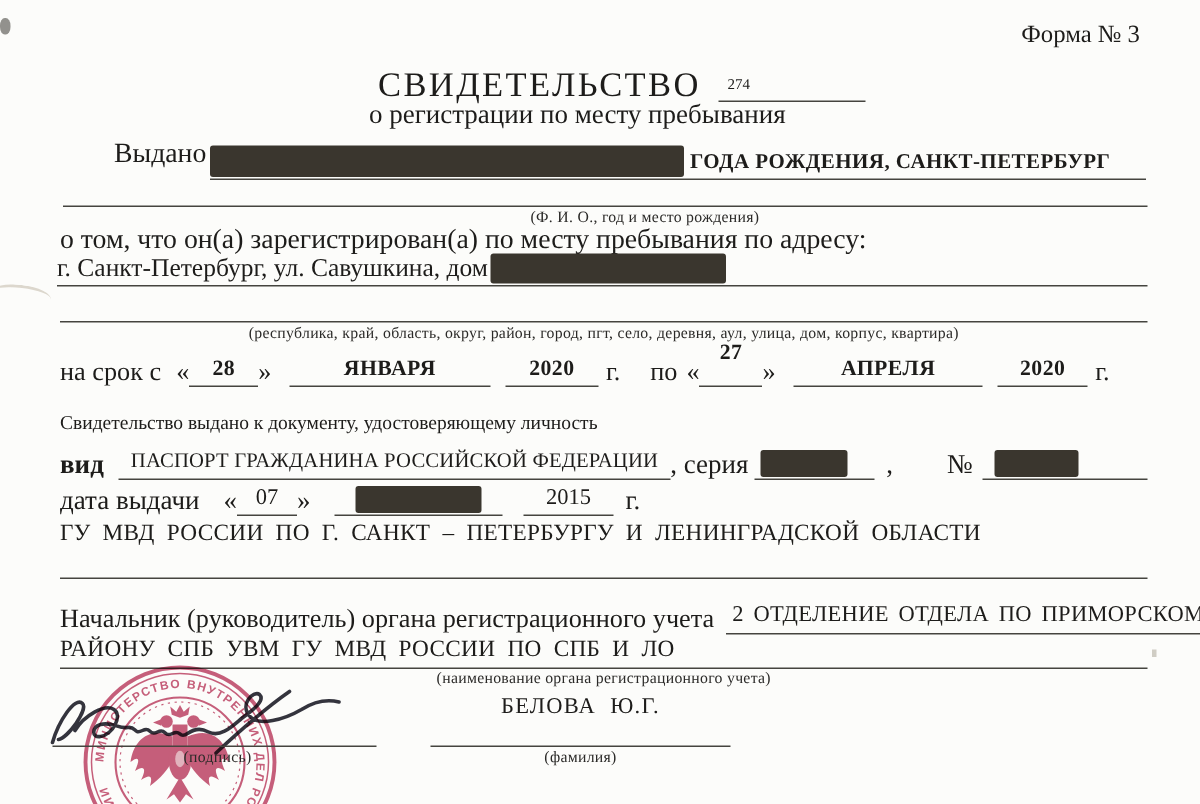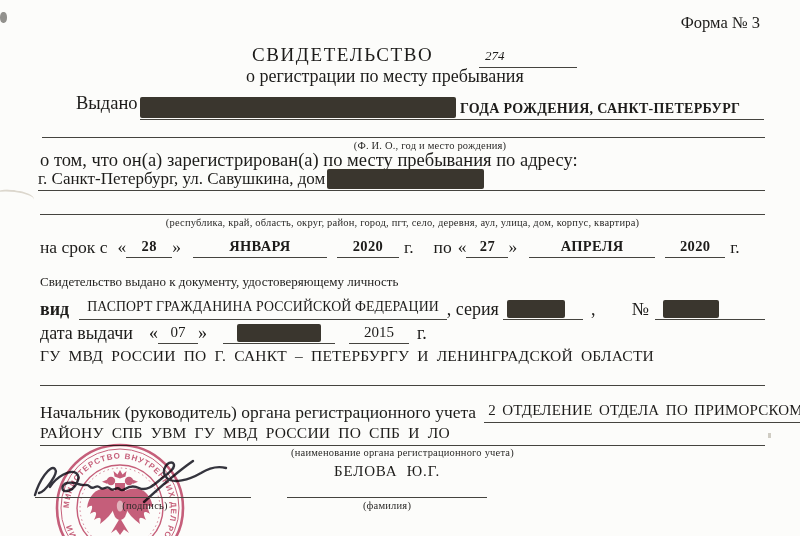--- a/index.html
+++ b/index.html
@@ -36,24 +36,24 @@
 <body>
 
 <div class="page">
 
   <div class="abs artifact" style="left:0;top:12;left:0px;top:12px;width:7px;height:11px;background:#6f6e68;border-radius:45%;opacity:.75;"></div>
   <div class="abs artifact" style="left:-6px;top:190px;width:40px;height:12px;border-top:2px solid #d9d4c9;border-radius:50%;transform:rotate(7deg);opacity:.9;"></div>
   <div class="abs artifact" style="left:768px;top:433px;width:3px;height:5px;background:#c4c0b6;opacity:.8;"></div>
 
   <div class="abs" style="left:600px;top:13px;width:160px;text-align:right;font-size:16.5px;">Форма № 3</div>
 
-  <div class="abs" style="left:252px;top:44px;font-size:19px;letter-spacing:1.6px;">СВИДЕТЕЛЬСТВО</div>
+  <div class="abs" style="left:252px;top:44px;font-size:23px;letter-spacing:1.6px;">СВИДЕТЕЛЬСТВО</div>
 
   <div class="abs u" style="left:479px;top:46px;width:98px;height:21px;">
-    <span style="font-size:13px;padding-left:6px;font-style:italic;">274</span>
+    <span style="font-size:10px;padding-left:6px;">274</span>
   </div>
 
   <div class="abs" style="left:246px;top:66px;font-size:18px;">о регистрации по месту пребывания</div>
 
   <div class="abs" style="left:76px;top:93px;font-size:18.5px;">Выдано</div>
 
   <div class="abs row u" style="left:140px;top:94px;width:624px;height:25px;border-bottom-width:1.8px;">
     <div class="bar" style="width:316px;height:21px;margin-bottom:1px;"></div>
     <div class="bold-val" style="padding:0 0 2px 4px;font-size:14px;">ГОДА РОЖДЕНИЯ, САНКТ-ПЕТЕРБУРГ</div>
   </div>
@@ -74,21 +74,21 @@
   <div class="abs row" style="left:40px;top:235px;width:722px;font-size:17.5px;height:23px;">
     <span style="margin-right:10px;">на срок с</span>
     <span>«</span>
     <span class="u center bold-val" style="width:46px;padding-bottom:2px;">28</span>
     <span style="margin-right:12px;">»</span>
     <span class="u center bold-val" style="width:134px;padding-bottom:2px;margin-right:10px;">ЯНВАРЯ</span>
     <span class="u center bold-val" style="width:62px;padding-bottom:2px;margin-right:5px;">2020</span>
     <span>г.</span>
     <span style="margin-left:20px;margin-right:6px;">по</span>
     <span>«</span>
-    <span class="u center bold-val" style="width:42px;padding-bottom:2px;">27</span>
+    <span class="u center bold-val" style="width:42px;padding-bottom:13px;">27</span>
     <span style="margin-right:12px;">»</span>
     <span class="u center bold-val" style="width:126px;padding-bottom:2px;margin-right:10px;">АПРЕЛЯ</span>
     <span class="u center bold-val" style="width:60px;padding-bottom:2px;margin-right:5px;">2020</span>
     <span>г.</span>
   </div>
 
   <div class="abs" style="left:40px;top:274px;font-size:13px;">Свидетельство выдано к документу, удостоверяющему личность</div>
 
   <div class="abs row" style="left:40px;top:298px;width:725px;height:22px;font-size:18px;">
     <span style="margin-right:10px;font-weight:bold;">вид</span>

